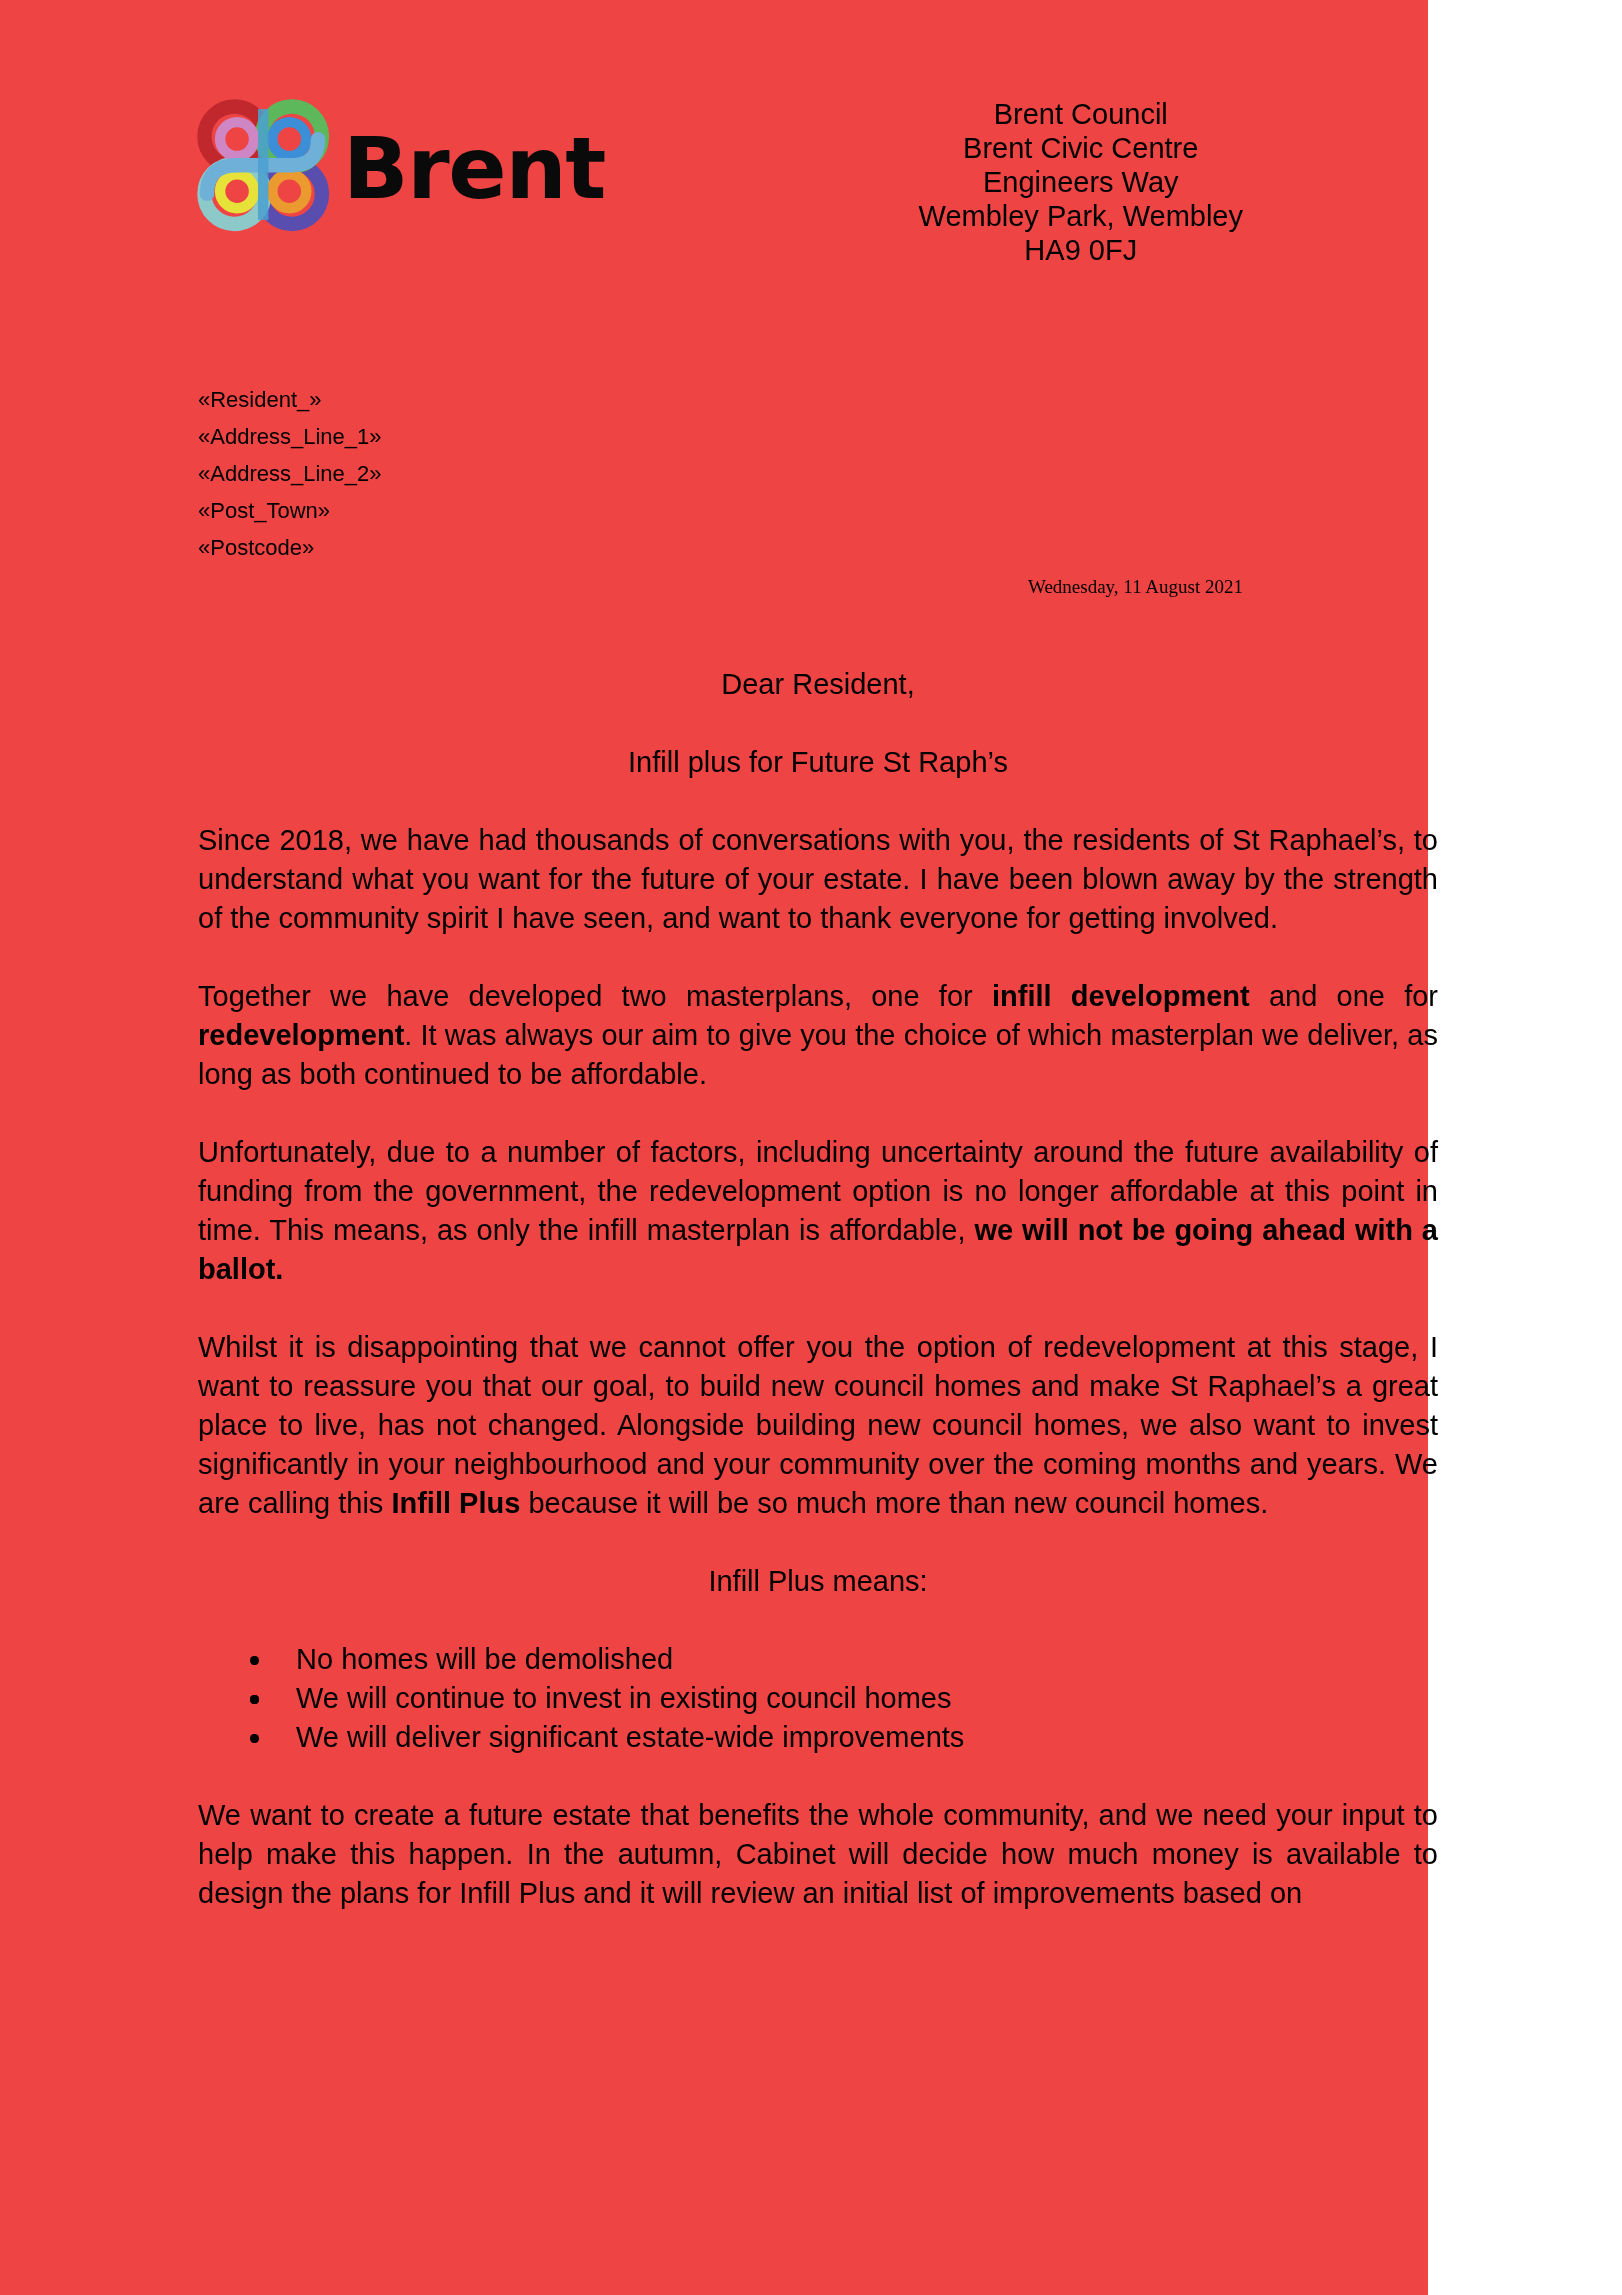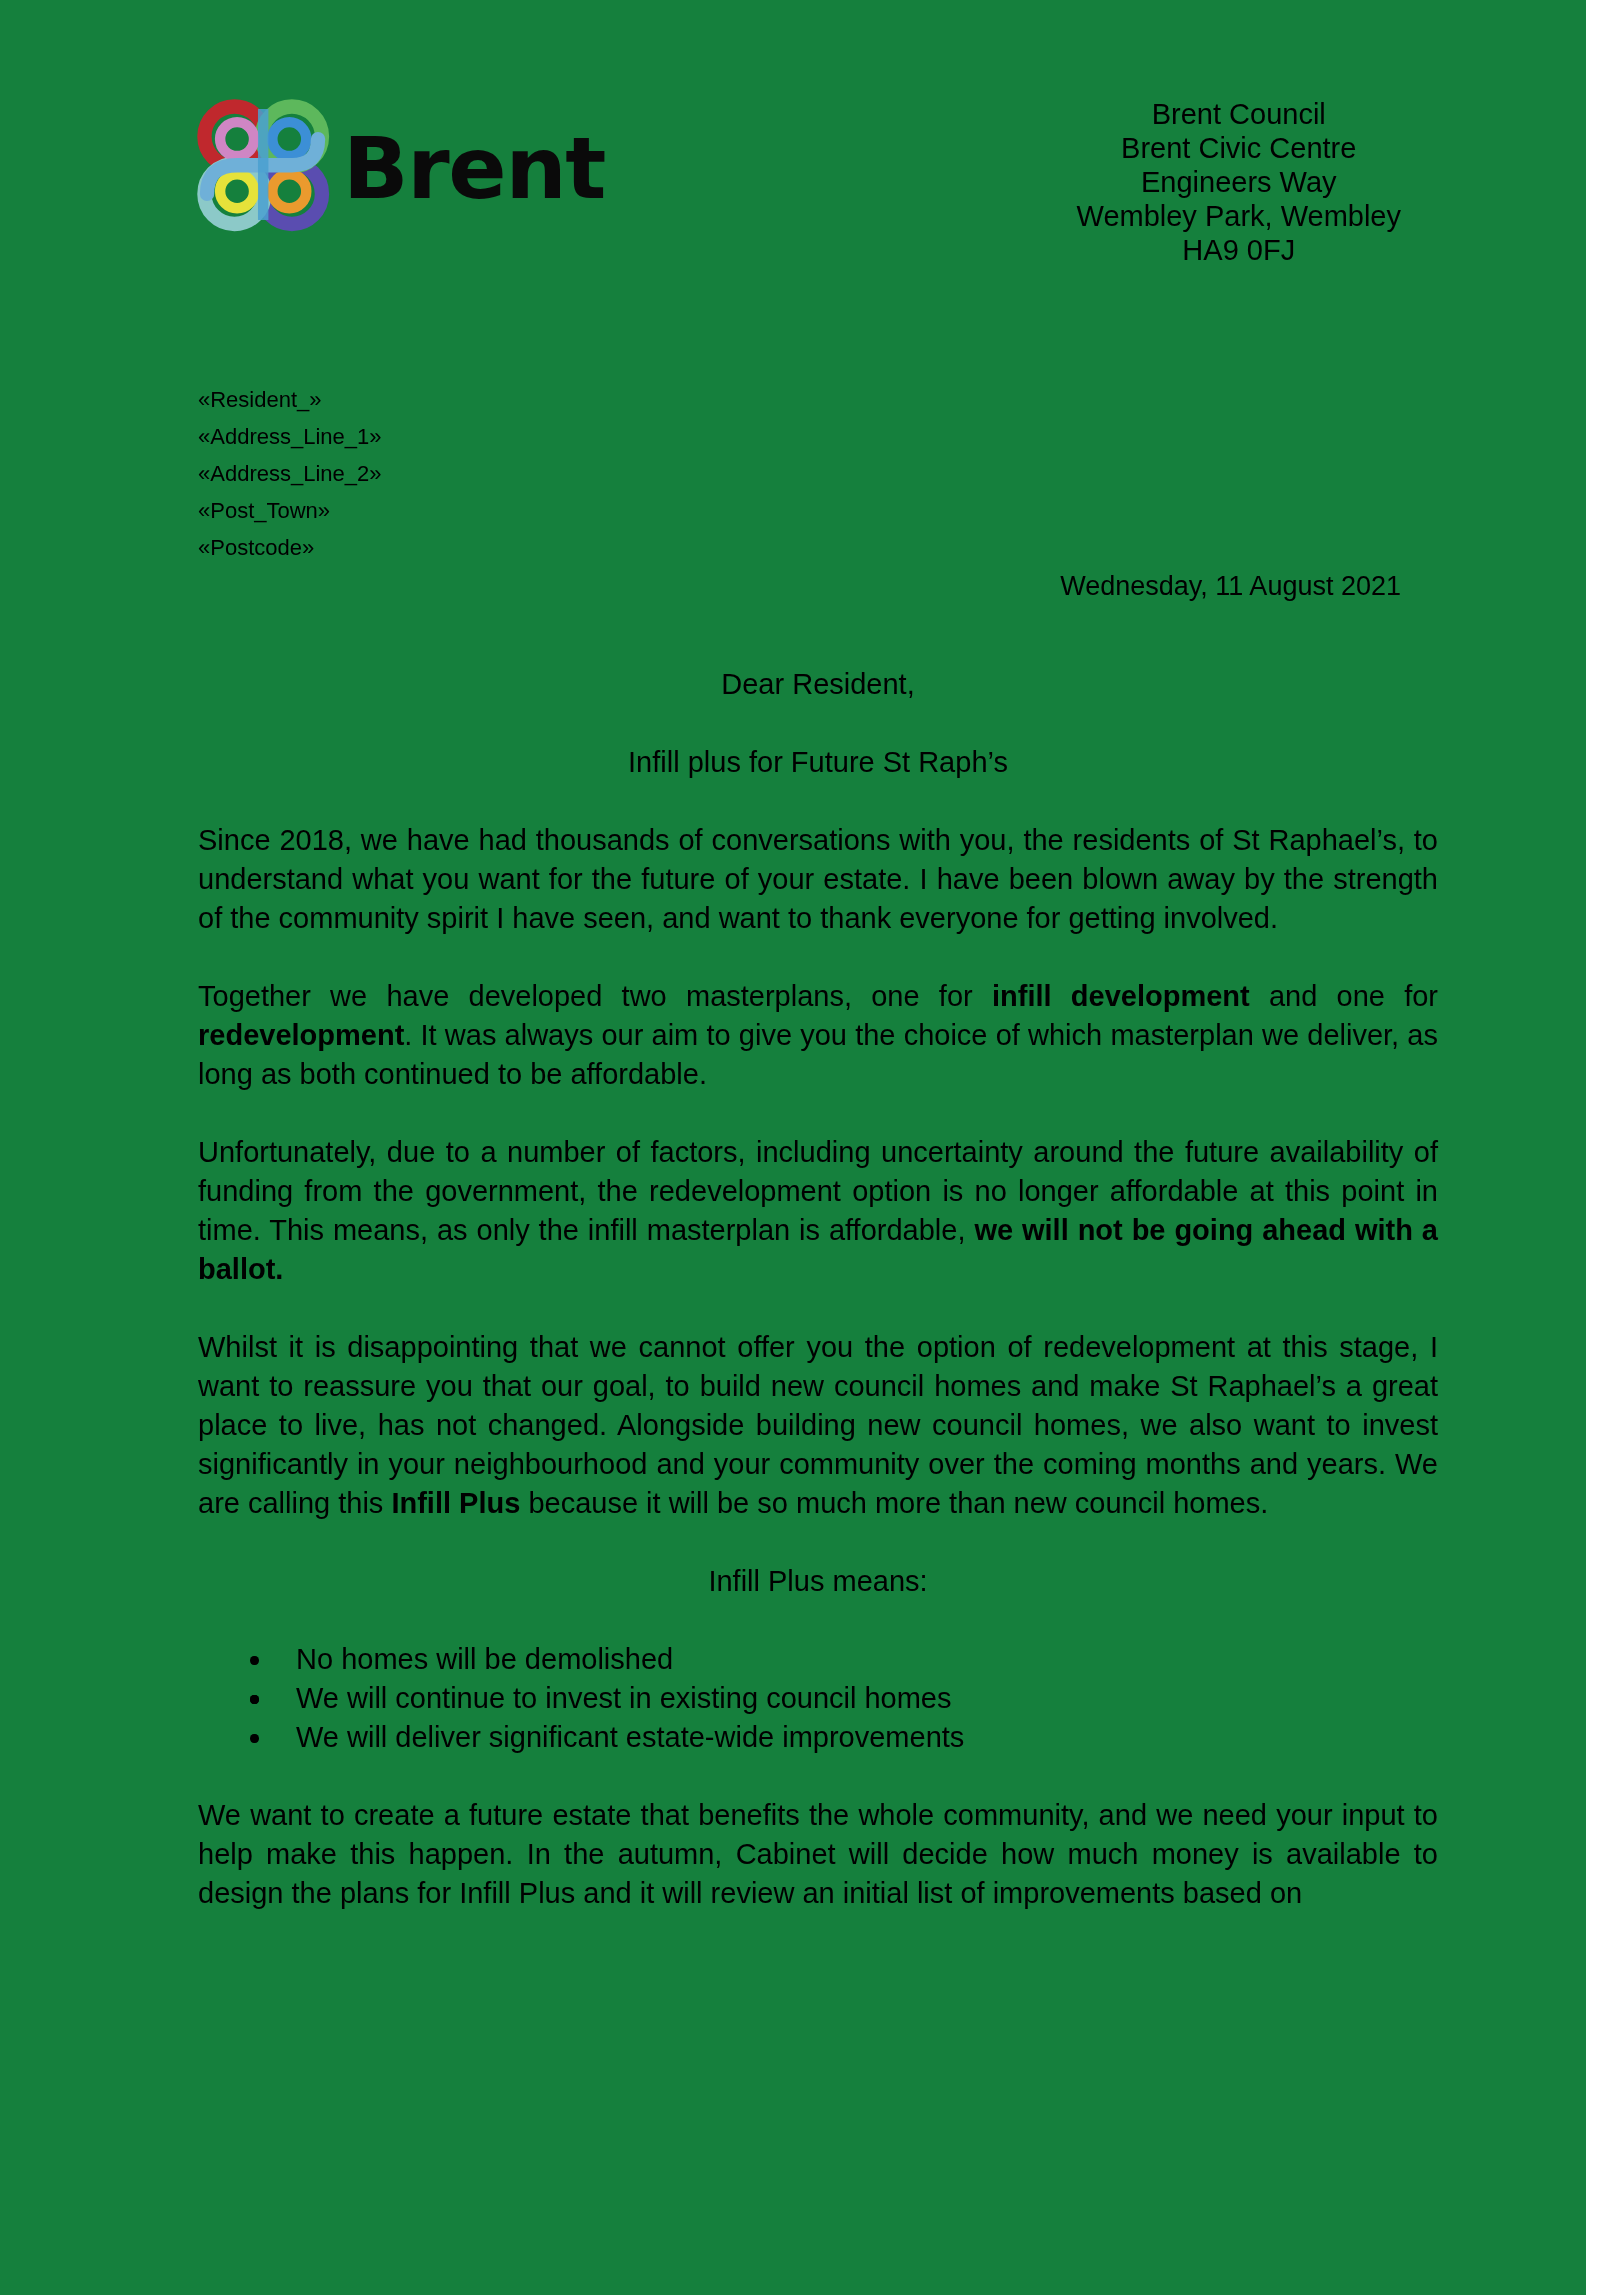--- a/index.html
+++ b/index.html
@@ -1,38 +1,38 @@
 <!DOCTYPE html>
 <html style="font-size:10.5px"><head>
   <meta charset="utf-8">
   <style>
     html, body { margin: 0; padding: 0; background: #ffffff; }
     body {
       width: 1623px; height: 2295px; position: relative; overflow: hidden;
       font-family: "Liberation Sans", sans-serif; color: #000;
     }
-    .page { position: absolute; left: 0; top: 0; width: 1586px; height: 2295px; background: #15803d; }
+    .page { position: absolute; left: 0; top: 0; width: 1428px; height: 2295px; background: #ef4444; }
     .logo { position: absolute; left: 194px; top: 96px; width: 366px; height: 141px; }
     .logo svg { position: absolute; left: 0; top: 0; }
     .logo-word {
       position: absolute; left: 149px; top: 19.6px;
       font-family: "DejaVu Sans", sans-serif; font-weight: bold;
       font-size: 86px; letter-spacing: -1.3px; line-height: 105px; color: #0a0a0a;
     }
     .sender {
       position: absolute; right: 185px; top: 97px; text-align: center;
       font-size: 29px; line-height: 34px;
     }
     .recipient {
       position: absolute; left: 198px; top: 381px;
       font-size: 22px; line-height: 37px;
     }
     .date {
       position: absolute; right: 185px; top: 568px;
-      font-size: 27px; line-height: 37px;
+      font-size: 19px; line-height: 37px; font-family: Liberation Serif, serif;
     }
     .body {
       position: absolute; left: 198px; top: 665px; width: 1240px;
       font-size: 29px; line-height: 39px;
     }
     .body p { margin: 0 0 39px 0; text-align: justify; }
     .body p.left { text-align: center; }
     .body .subject { font-weight: normal; }
     b { font-weight: bold; }
     ul.bullets { list-style: none; margin: 7px 0 39px 0; padding: 0; }

